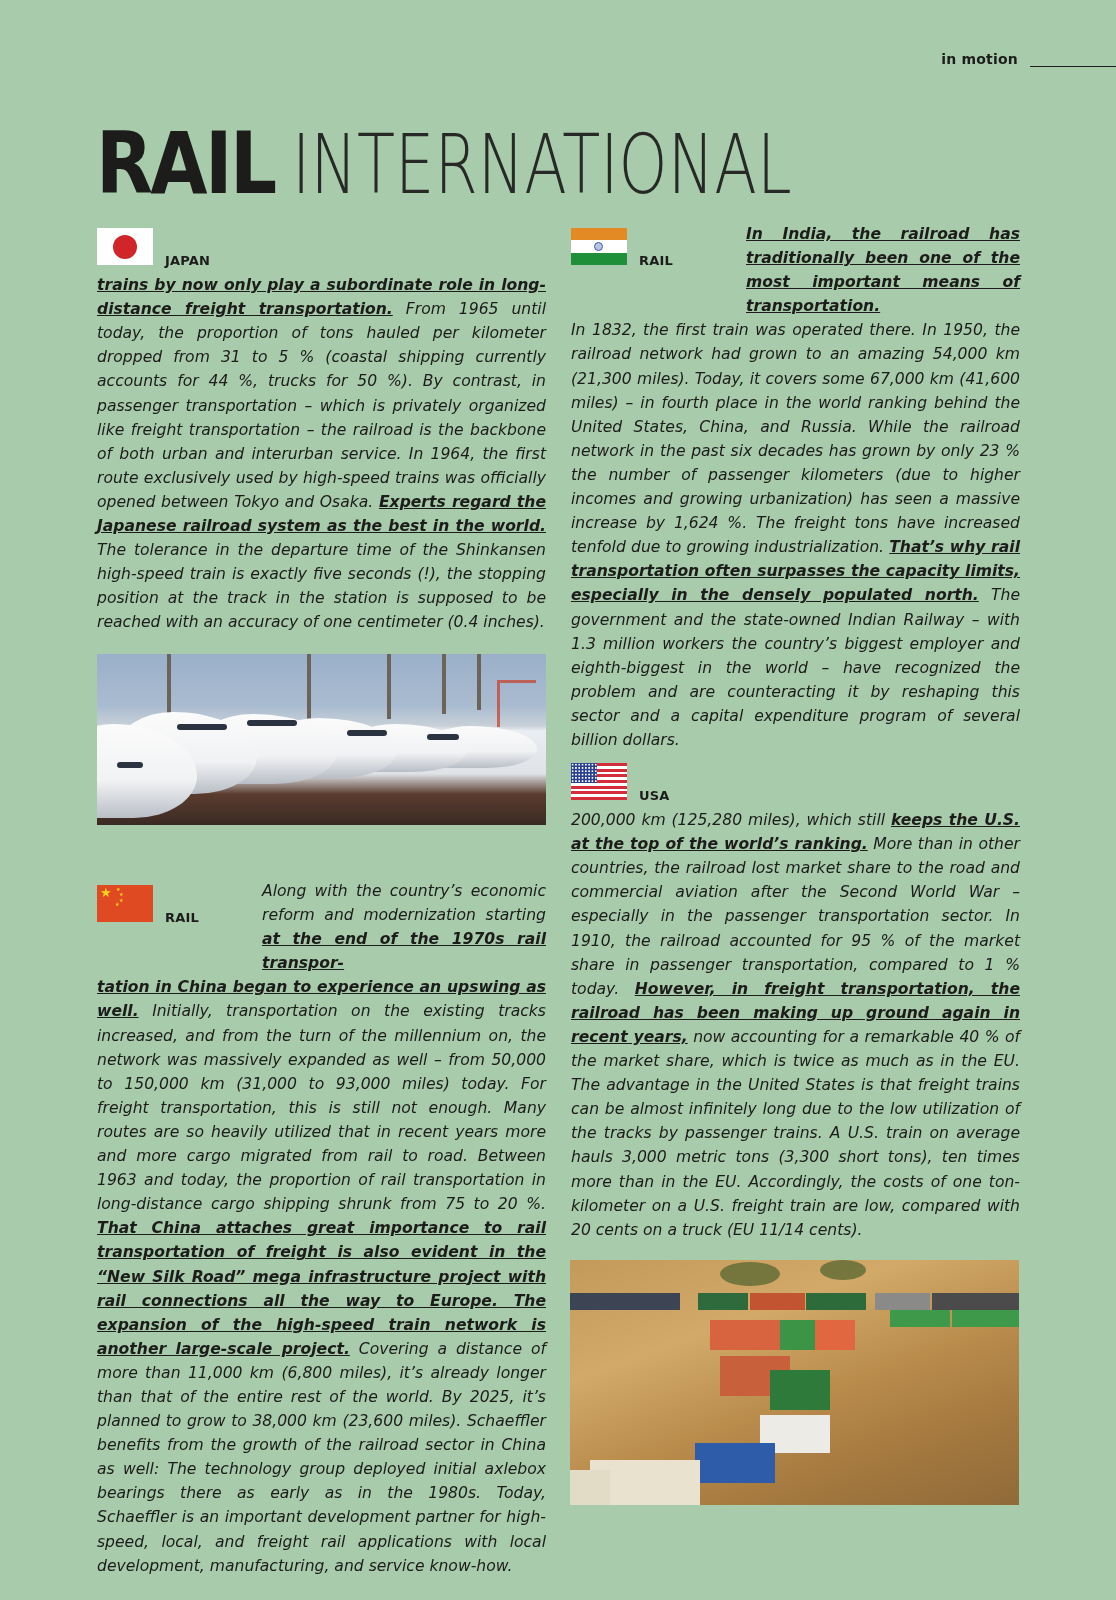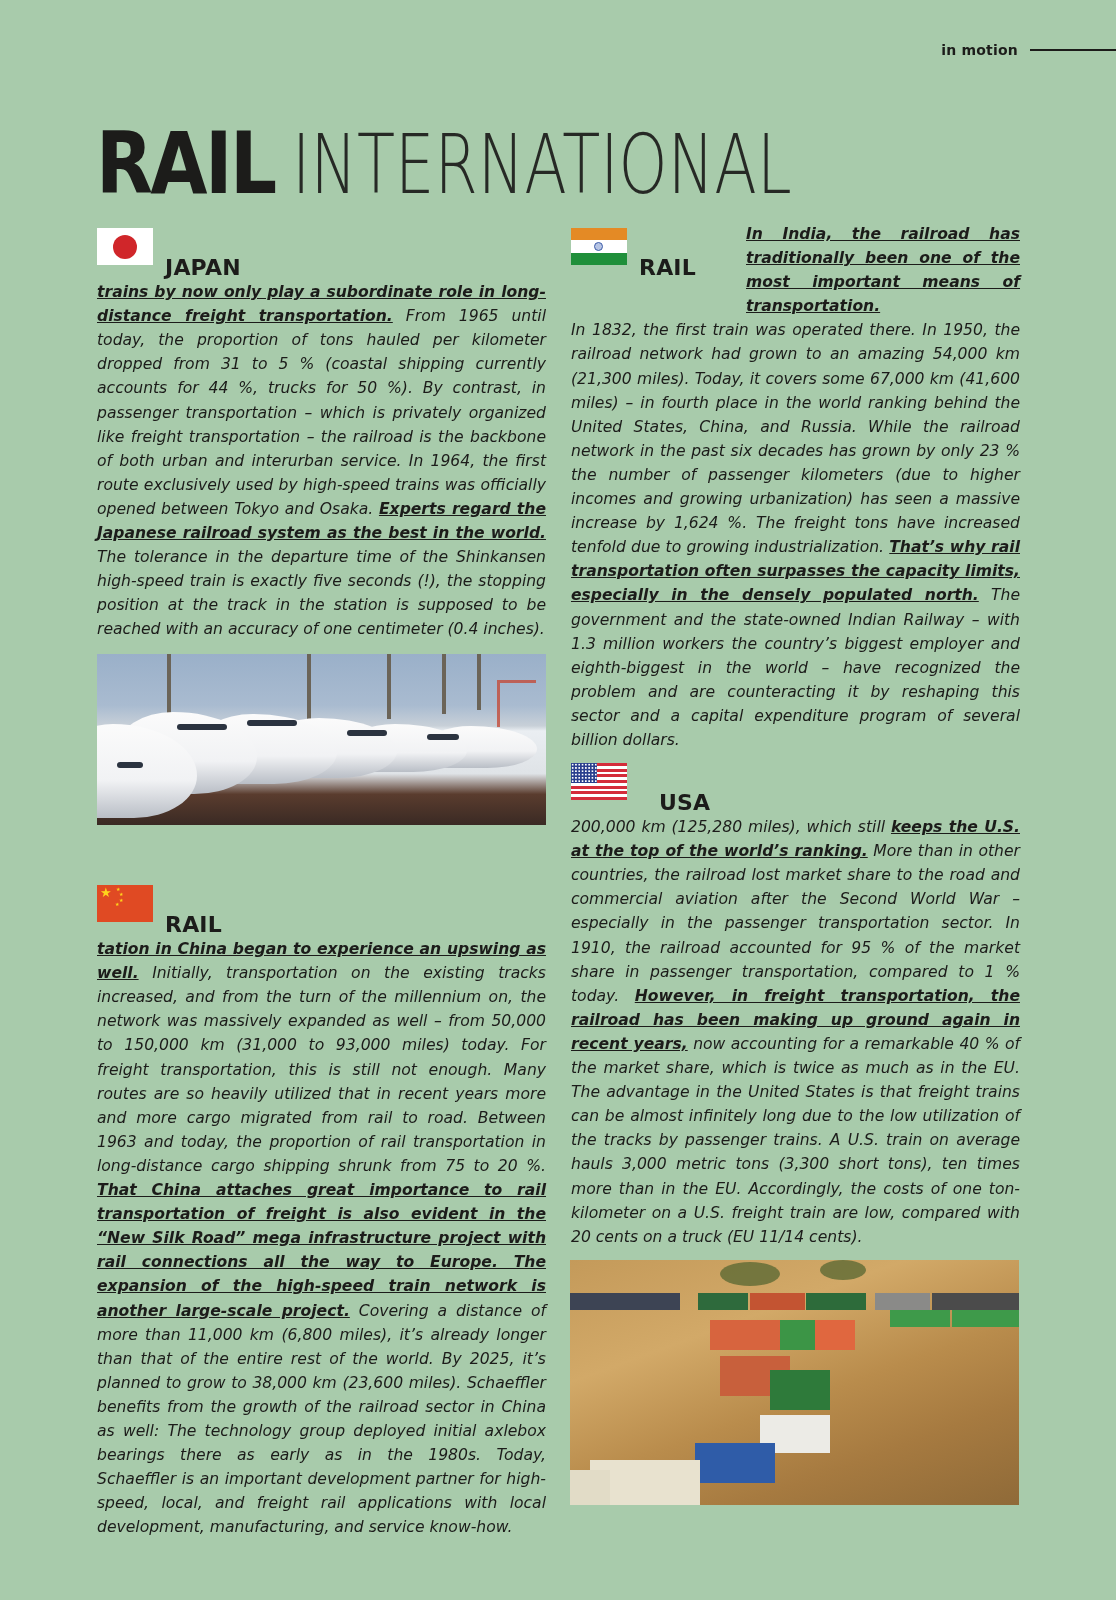--- a/index.html
+++ b/index.html
@@ -10,24 +10,24 @@
       width: 1116px;
       height: 1600px;
       background: #a8cbab;
       position: relative;
       overflow: hidden;
       font-family: "DejaVu Sans", "Liberation Sans", sans-serif;
       color: #1c1c1a;
     }
     .running-head {
       position: absolute;
-      top: 42px;
+      top: 51px;
       right: 0;
       display: flex;
-      align-items: center;
+      align-items: flex-end;
     }
     .running-head .label {
       font-family: "DejaVu Sans", sans-serif;
       font-weight: bold;
       font-size: 14px;
       letter-spacing: 0.2px;
       color: #1c1c1a;
     }
     .running-head .rule {
       width: 86px;
@@ -88,23 +88,23 @@
     .section .flag {
       width: 56px;
       height: 37px;
       flex: 0 0 56px;
       position: relative;
       overflow: hidden;
     }
     .section .country {
       font-style: normal;
       font-weight: bold;
-      font-size: 22px;
+      font-size: 13px;
       margin-left: 12px;
-      margin-top: 28px;
+      margin-top: 21px;
       letter-spacing: 0.2px;
     }
     .section .lead-text {
       flex: 1;
     }
     .section b {
       font-weight: bold;
       text-decoration: underline;
     }
 
@@ -244,20 +244,21 @@
     <div class="flagbox">
       <div class="flag flag-china">
         <span class="star-big">★</span>
         <span class="star-sm" style="left:19px; top:2px;">★</span>
         <span class="star-sm" style="left:22px; top:7px;">★</span>
         <span class="star-sm" style="left:22px; top:13px;">★</span>
         <span class="star-sm" style="left:18px; top:17px;">★</span>
       </div>
       <span class="country">RAIL</span>
     </div>
+    <div class="lead-text"><span>Along with the country’s economic reform and modernization starting </span><b>at the end of the 1970s rail transpor-</b></div>
   </div>
   <div class="body-text"><b>tation in China began to experience an upswing as well.</b><span> Initially, transportation on the existing tracks increased, and from the turn of the millennium on, the network was massively expanded as well – from 50,000 to 150,000 km (31,000 to 93,000 miles) today. For freight transportation, this is still not enough. Many routes are so heavily utilized that in recent years more and more cargo migrated from rail to road. Between 1963 and today, the proportion of rail transportation in long-distance cargo shipping shrunk from 75 to 20 %. </span><b>That China attaches great importance to rail transportation of freight is also evident in the “New Silk Road” mega infrastructure project with rail connections all the way to Europe. The expansion of the high-speed train network is another large-scale project.</b><span> Covering a distance of more than 11,000 km (6,800 miles), it’s already longer than that of the entire rest of the world. By 2025, it’s planned to grow to 38,000 km (23,600 miles). Schaeffler benefits from the growth of the railroad sector in China as well: The technology group deployed initial axlebox bearings there as early as in the 1980s. Today, Schaeffler is an important development partner for high-speed, local, and freight rail applications with local development, manufacturing, and service know-how.</span></div>
 </div>
 
 <div class="section" style="left:571px; top:222px; width:449px;">
   <div class="lead">
     <div class="flagbox" style="width:175px; flex-basis:175px;">
       <div class="flag flag-india">
         <div class="band saffron"></div>
           <div class="band white"></div>
@@ -266,21 +267,21 @@
       </div>
       <span class="country">RAIL</span>
     </div>
     <div class="lead-text"><b>In India, the railroad has traditionally been one of the most important means of transportation.</b></div>
   </div>
   <div class="body-text"><span>In 1832, the first train was operated there. In 1950, the railroad network had grown to an amazing 54,000 km (21,300 miles). Today, it covers some 67,000 km (41,600 miles) – in fourth place in the world ranking behind the United States, China, and Russia. While the railroad network in the past six decades has grown by only 23 % the number of passenger kilometers (due to higher incomes and growing urbanization) has seen a massive increase by 1,624 %. The freight tons have increased tenfold due to growing industrialization. </span><b>That’s why rail transportation often surpasses the capacity limits, especially in the densely populated north.</b><span> The government and the state-owned Indian Railway – with 1.3 million workers the country’s biggest employer and eighth-biggest in the world – have recognized the problem and are counteracting it by reshaping this sector and a capital expenditure program of several billion dollars.</span></div>
 </div>
 
 <div class="section" style="left:571px; top:757px; width:449px;">
   <div class="lead">
-    <div class="flagbox" style="width:146px; flex-basis:146px;gap:20px;">
+    <div class="flagbox" style="width:146px; flex-basis:146px;">
       <div class="flag flag-usa">
           <div class="canton"></div>
         </div>
       <span class="country">USA</span>
     </div>
   </div>
   <div class="body-text"><span>200,000 km (125,280 miles), which still </span><b>keeps the U.S. at the top of the world’s ranking.</b><span> More than in other countries, the railroad lost market share to the road and commercial aviation after the Second World War – especially in the passenger transportation sector. In 1910, the railroad accounted for 95 % of the market share in passenger transportation, compared to 1 % today. </span><b>However, in freight transportation, the railroad has been making up ground again in recent years,</b><span> now accounting for a remarkable 40 % of the market share, which is twice as much as in the EU. The advantage in the United States is that freight trains can be almost infinitely long due to the low utilization of the tracks by passenger trains. A U.S. train on average hauls 3,000 metric tons (3,300 short tons), ten times more than in the EU. Accordingly, the costs of one ton-kilometer on a U.S. freight train are low, compared with 20 cents on a truck (EU 11/14 cents).</span></div>
 </div>
 
 <div class="photo photo-usa">

